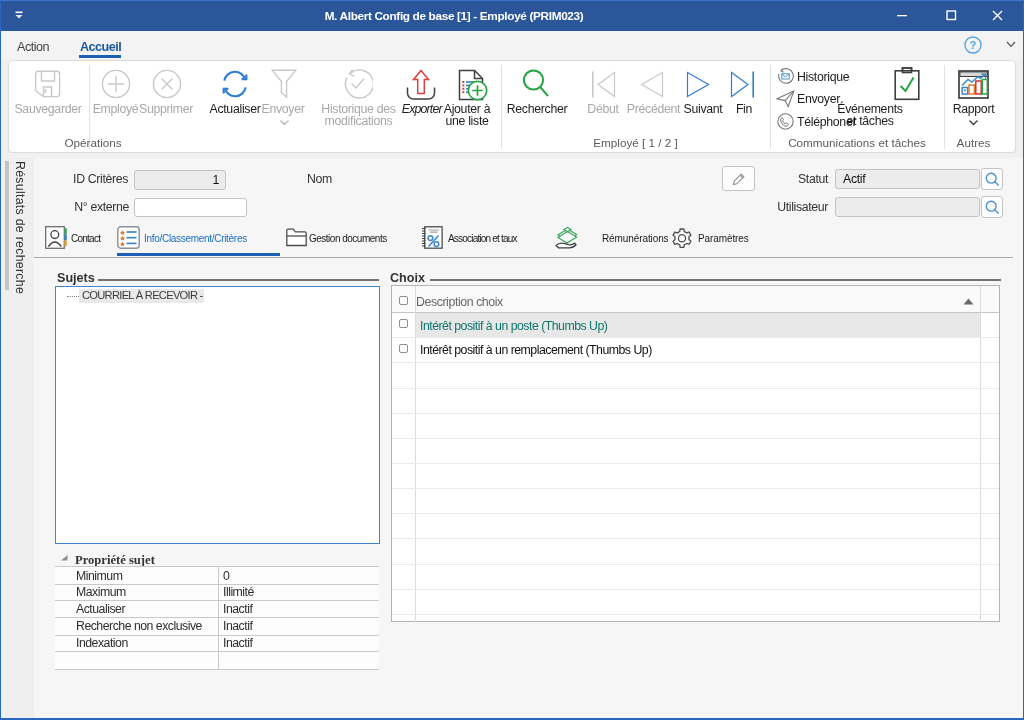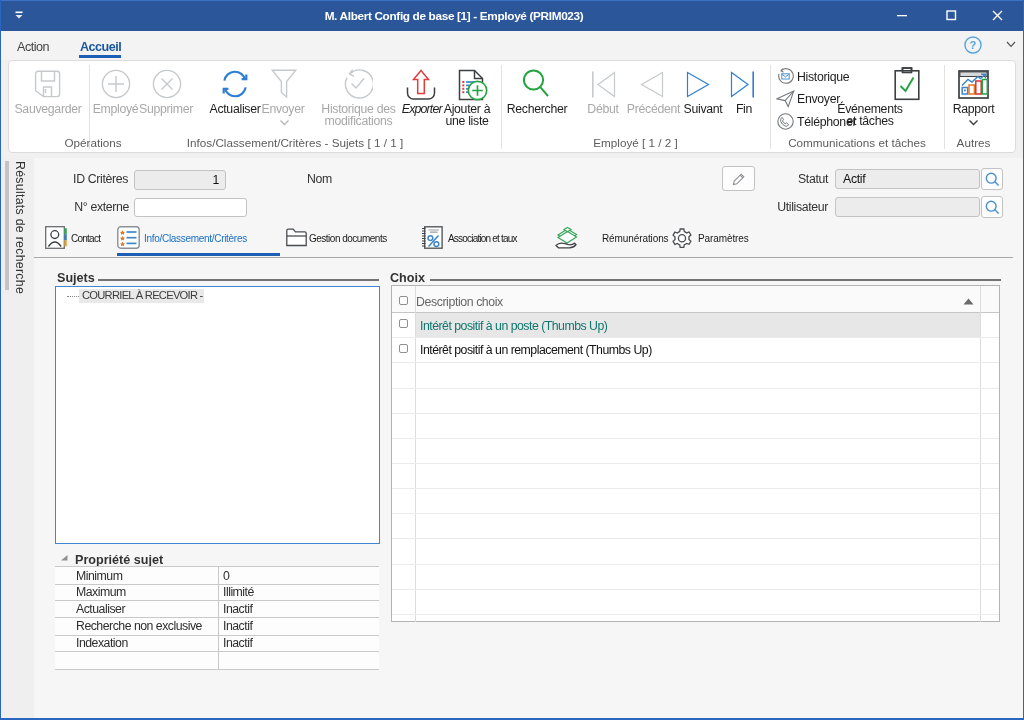--- a/index.html
+++ b/index.html
@@ -70,21 +70,20 @@
   </svg>
 
 <div class="abs" style="left:1px;top:60px;width:1022px;height:98px;background:#f0f0f1;"></div>
 <div class="abs" id="ribbon">
 <div class="rsep" style="left:80px;"></div>
 <div class="rsep" style="left:492px;"></div>
 <div class="rsep" style="left:761px;"></div>
 <div class="rsep" style="left:935px;"></div>
 
 <div class="rlabel" style="left:0px;width:80px;margin-left:44px;">Opérations</div>
-<div class="rlabel" style="left:80px;width:412px;">Infos/Classement/Critères - Sujets [ 1 / 1 ]</div>
 <div class="rlabel" style="left:492px;width:269px;">Employé [ 1 / 2 ]</div>
 <div class="rlabel" style="left:761px;width:174px;">Communications et tâches</div>
 <div class="rlabel" style="left:928px;width:73px;">Autres</div>
 
 <svg class="abs" style="left:25px;top:9px;" width="28" height="28" viewBox="0 0 28 28">
 <path d="M4.2 1.2 H23 a2.6 2.6 0 0 1 2.6 2.6 V24 a2.6 2.6 0 0 1 -2.6 2.6 H9.5 L1.6 20.7 V3.8 A2.6 2.6 0 0 1 4.2 1.2 Z" fill="none" stroke="#c6c9cc" stroke-width="1.4"></path>
 <path d="M7.5 1.5 V11 H20.5 V1.5" fill="none" stroke="#c6c9cc" stroke-width="1.4"></path>
 <path d="M9.5 26 V17 H17.5 V26 M11.5 19 v4" fill="none" stroke="#c6c9cc" stroke-width="1.4"></path>
 </svg>
 <div class="rtext dis abs" style="left:-61px;top:43px;width:200px;text-align:center;">Sauvegarder</div>
@@ -323,21 +322,21 @@
 <div class="grouplabel" style="left:56px;top:113px;">Sujets</div>
 <div class="groupline" style="left:97px;top:121px;width:281px;"></div>
 <div class="abs" style="left:54px;top:128px;width:325px;height:258px;background:#fff;border:1px solid #3f86cf;"></div>
 <div class="abs" style="left:66px;top:138px;width:14px;border-top:1px dotted #888;"></div>
 <div class="abs" style="left:78px;top:131px;width:125px;height:14px;background:#e9e9e9;"></div>
 <div class="proptext" style="left:81px;top:130.5px;color:#3c3c3c;font-size:11.2px;letter-spacing:-0.75px;">COURRIEL À RECEVOIR -</div>
 
 <svg class="abs" style="left:60px;top:396.5px;" width="7" height="6">
       <path d="M6.5 0 V5.5 H0 Z" fill="#909090"></path>
     </svg>
-<div class="grouplabel" style="left:74px;top:395px;">Propriété sujet</div>
+<div class="grouplabel" style="left:74px;top:395px;font-family:Liberation Serif, serif;">Propriété sujet</div>
 <div class="abs" style="left:54px;top:408px;width:324px;height:103px;background:#fdfdfd;"></div>
 <div class="gridline" style="left:54px;top:408px;width:324px;height:1px;"></div>
 <div class="gridline" style="left:54px;top:425.7px;width:324px;height:1px;"></div>
 <div class="gridline" style="left:54px;top:442.4px;width:324px;height:1px;"></div>
 <div class="gridline" style="left:54px;top:459.2px;width:324px;height:1px;"></div>
 <div class="gridline" style="left:54px;top:476.5px;width:324px;height:1px;"></div>
 <div class="gridline" style="left:54px;top:493.2px;width:324px;height:1px;"></div>
 <div class="gridline" style="left:54px;top:510.5px;width:324px;height:1px;"></div>
 <div class="gridline" style="left:216.5px;top:408px;width:1px;height:103px;"></div>
 <div class="proptext" style="left:75px;top:410.5px;">Minimum</div>

